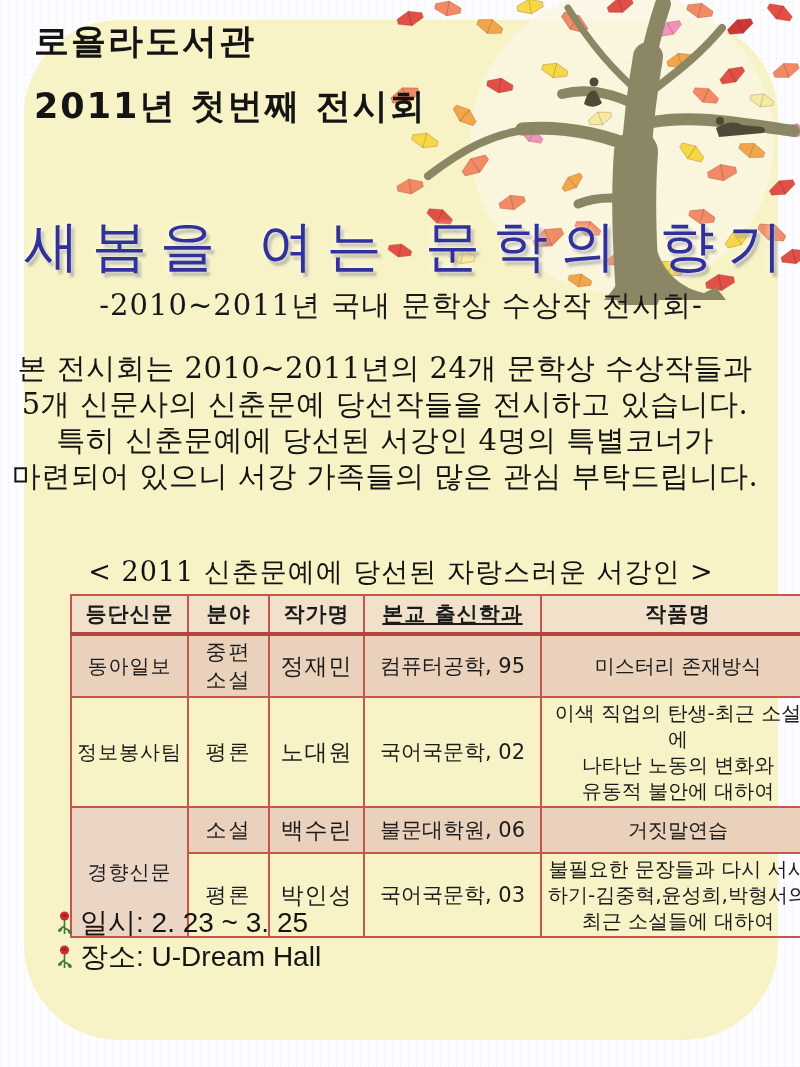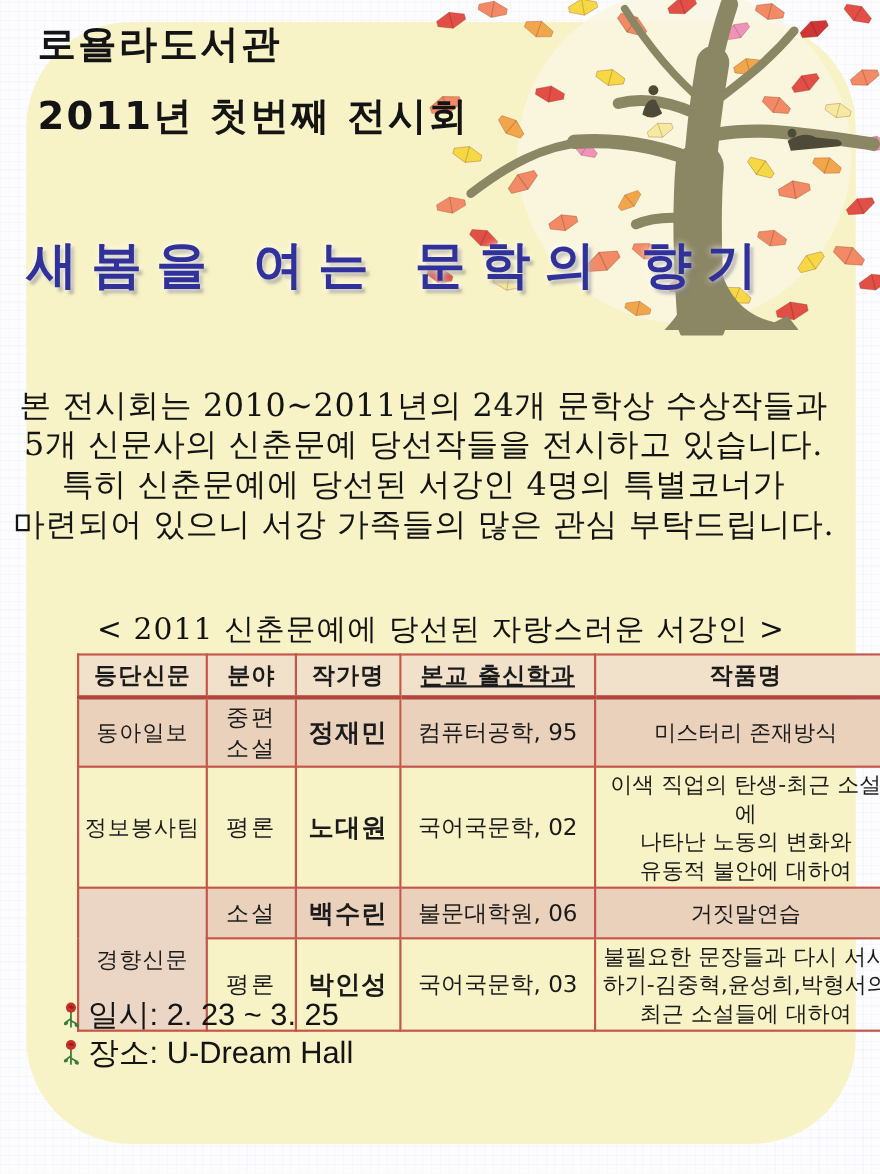--- a/index.html
+++ b/index.html
@@ -20,21 +20,21 @@
   .cream{
     position:absolute;left:24px;top:20px;width:754px;height:1020px;
     background:#f8f3c6;border-radius:95px;z-index:0;
   }
   .tree{position:absolute;left:370px;top:0;width:430px;height:305px;z-index:1;}
   .org-block{position:absolute;left:34px;top:22px;z-index:2;color:#141414;}
   .org-line{font-size:35px;font-weight:700;letter-spacing:2px;line-height:1.1;}
   .org-line + .org-line{margin-top:26px;}
   .main-title{
     position:absolute;left:24px;top:210px;width:754px;z-index:3;
-    font-size:46px;font-weight:700;letter-spacing:13px;color:#31319b;
+    font-size:55px;font-weight:400;letter-spacing:13px;color:#31319b;
     text-shadow:0 0 7px rgba(255,255,244,.95), 3px 4px 3px rgba(110,110,120,.55);
     white-space:nowrap;
   }
   .subtitle{
     position:absolute;left:24px;top:286px;width:754px;text-align:center;z-index:3;
     font-family:"DejaVu Serif",serif;font-size:29px;color:#17171a;letter-spacing:1px;
     white-space:nowrap;
   }
   .intro{
     position:absolute;left:8px;top:350px;width:754px;text-align:center;z-index:2;
@@ -63,21 +63,21 @@
   .col-np{width:107px;}
   .col-cat{width:71px;}
   .col-au{width:85px;}
   .col-dept{width:167px;text-decoration:underline;}
   .col-work{width:264px;}
   tr.tan td{background:#e9d1bb;}
   tr.plain td{background:transparent;}
   td.np{font-size:20px;font-weight:400;letter-spacing:1px;}
   td.npspan{background:#ebd6c5 !important;}
   td.cat{font-size:21px;letter-spacing:2px;}
-  td.au{font-size:23px;font-weight:700;letter-spacing:1px;margin-left:36px;}
+  td.au{font-size:23px;font-weight:400;letter-spacing:1px;margin-left:36px;}
   td.dept{font-size:21px;}
   td.work{font-size:20px;line-height:26px;}
   .r0{height:52px;}
   .r1{height:74px;}
   .r2{height:46px;}
   .r3{height:72px;}
   .footer{
     position:absolute;left:56px;top:906px;z-index:2;
     font-family:Liberation Sans, sans-serif;font-size:28px;color:#141414;
     list-style:none;margin:0;padding:0;
@@ -294,20 +294,21 @@
       <path d="M346,128 q16,-9 26,-3 l20,2 q6,3 1,6 l-44,4 z"></path>
     </g>
   </svg>
 
   <div class="org-block">
     <div class="org-line">로욜라도서관</div>
     <div class="org-line">2011년 첫번째 전시회</div>
   </div>
 
   <div class="main-title">새봄을 여는 문학의 향기</div>
+  <div class="subtitle">-2010~2011년 국내 문학상 수상작 전시회-</div>
   <div class="intro pre">본 전시회는 2010~2011년의 24개 문학상 수상작들과
 5개 신문사의 신춘문예 당선작들을 전시하고 있습니다.
 특히 신춘문예에 당선된 서강인 4명의 특별코너가
 마련되어 있으니 서강 가족들의 많은 관심 부탁드립니다.</div>
   <div class="table-heading">&lt; 2011 신춘문예에 당선된 자랑스러운 서강인 &gt;</div>
 
   <table class="winners">
     <thead>
       <tr>
         <th class="col-np">등단신문</th>

